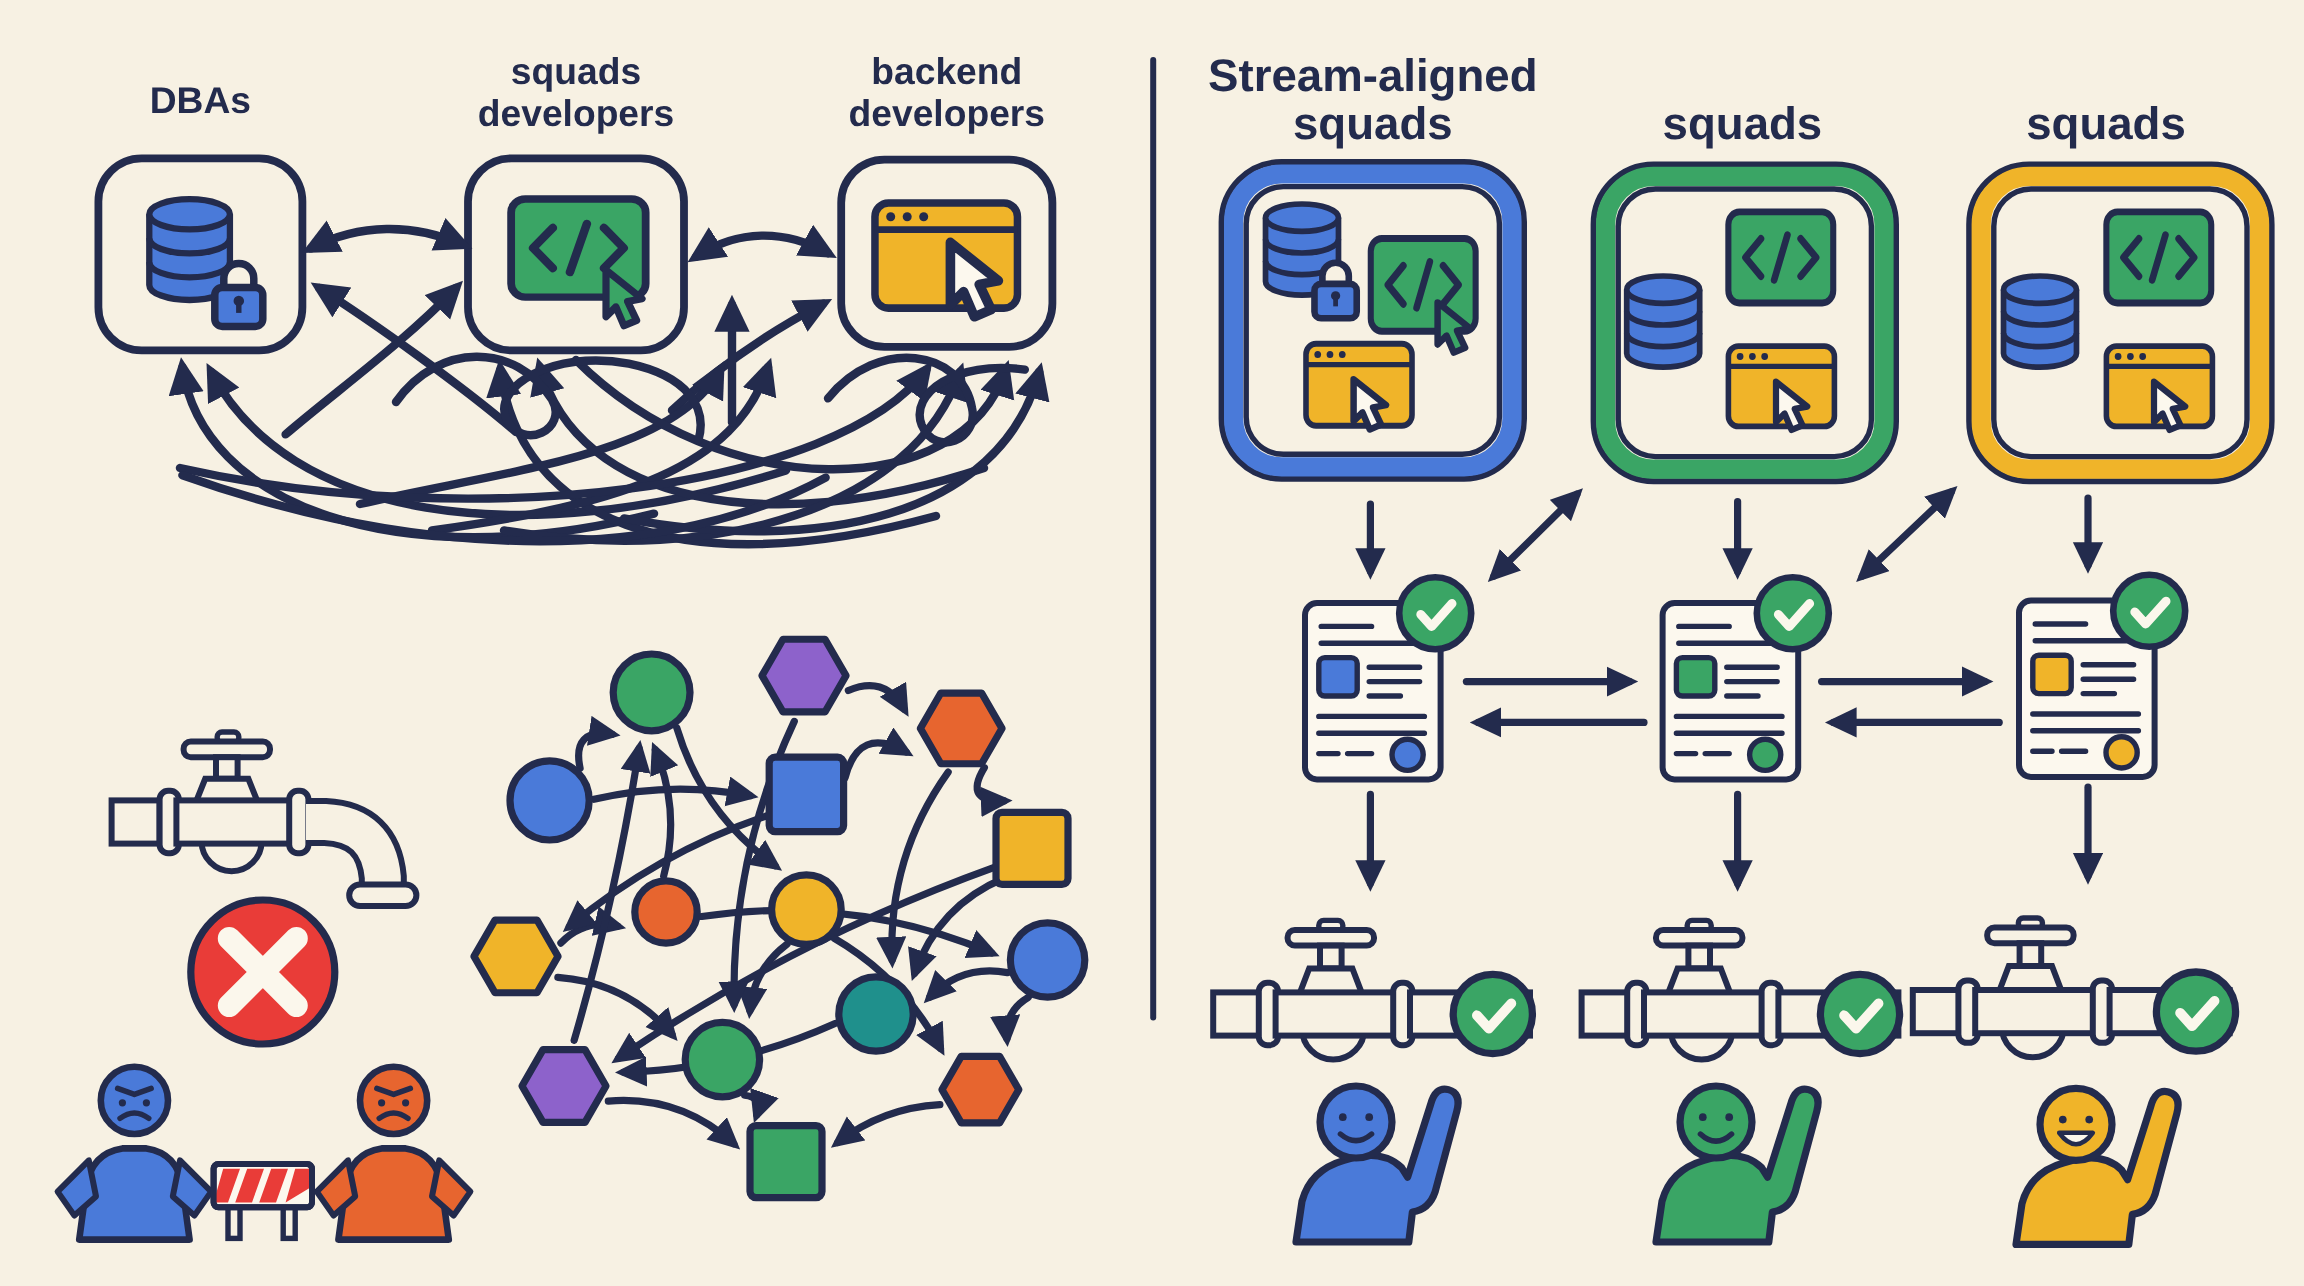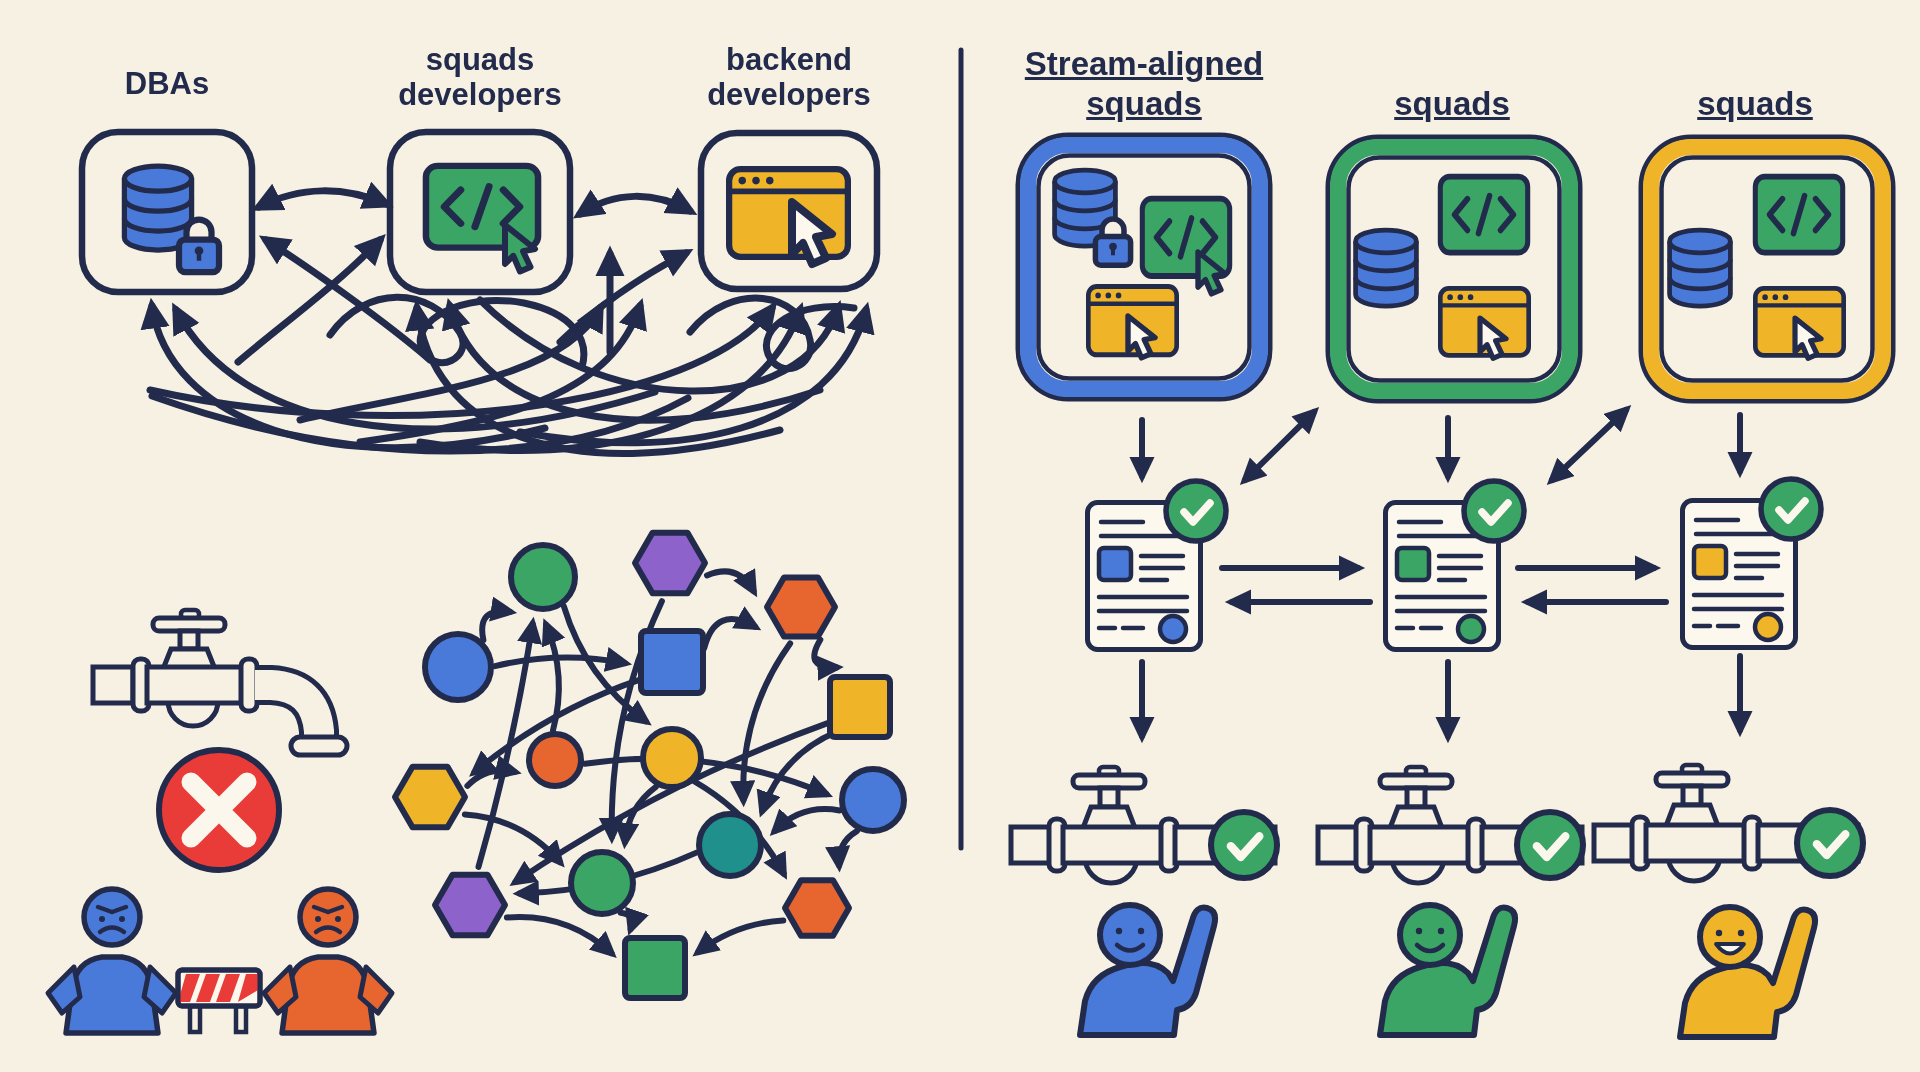--- a/index.html
+++ b/index.html
@@ -3,21 +3,21 @@
 <meta charset="utf-8">
 <style>
   html,body{margin:0;padding:0;}
   body{width:1920px;height:1072px;overflow:hidden;background:var(--bg,#f7f1e3);
        font-family:"Liberation Sans",sans-serif;}
   #stage{position:relative;width:1920px;height:948px;background:var(--bg,#f7f1e3);}
   svg.art{position:absolute;left:0;top:0;}
   .lbl{position:absolute;transform:translateX(-50%);text-align:center;
        color:var(--navy,#232b4d);font-weight:700;white-space:nowrap;}
   .lbl-left{font-size:31px;line-height:35px;}
-  .lbl-right{font-size:33px;line-height:40px;text-decoration:underline;}
+  .lbl-right{font-size:38px;line-height:40px;}
   .lbl div{min-height:0;}
 </style>
 </head>
 <body>
 
 <div id="stage">
 
 <svg class="art" width="1920" height="1072" viewBox="0 0 1920 1072">
   <defs>
     <marker id="ah" markerWidth="4.6" markerHeight="4.4" refX="3.2" refY="2.1" orient="auto-start-reverse" markerUnits="strokeWidth">

